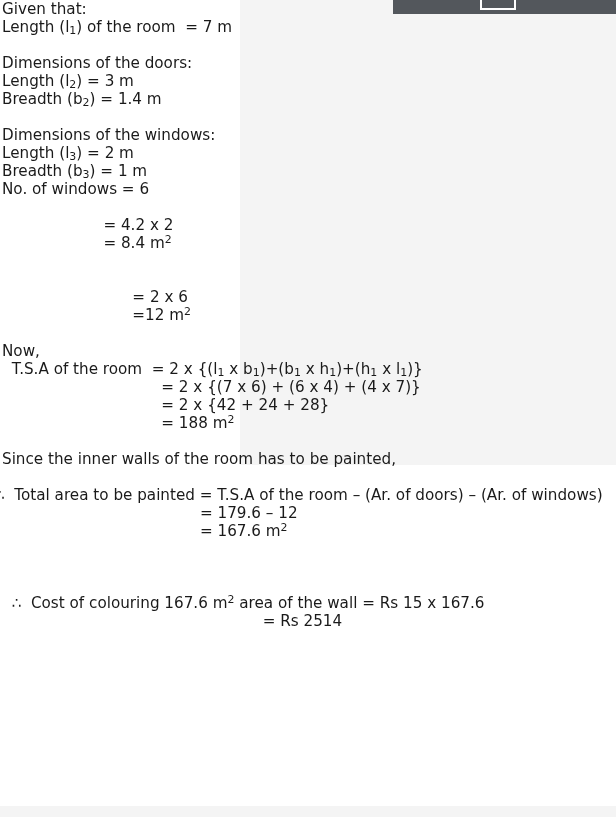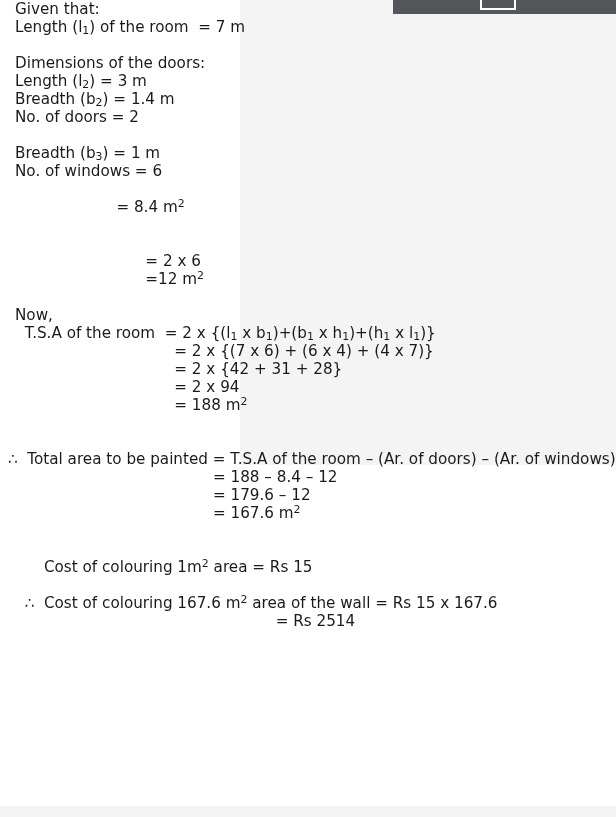--- a/index.html
+++ b/index.html
@@ -61,21 +61,21 @@
     position: absolute;
     left: 0;
     top: 0;
     width: 616px;
     z-index: 3;
     font-size: 15.2px;
     line-height: 18px;
   }
   .line {
     white-space: pre;
-    padding-left: 15px;
+    padding-left: 2px;
   }
   .blank {
     height: 18px;
   }
   .line sub {
     font-size: 0.72em;
     vertical-align: -0.22em;
     line-height: 0;
   }
   .line sup {
@@ -98,42 +98,42 @@
   <div class="toolbar-box"></div>
 </div>
 
 <div class="doc" id="doc">
     <div class="line">Given that:</div>
     <div class="line">Length (l<sub>1</sub>) of the room  = 7 m</div>
     <div class="blank"></div>
     <div class="line">Dimensions of the doors:</div>
     <div class="line">Length (l<sub>2</sub>) = 3 m</div>
     <div class="line">Breadth (b<sub>2</sub>) = 1.4 m</div>
-    <div class="line">No. of doors = 2</div>
     <div class="blank"></div>
+    <div class="line">Dimensions of the windows:</div>
+    <div class="line">Length (l<sub>3</sub>) = 2 m</div>
     <div class="line">Breadth (b<sub>3</sub>) = 1 m</div>
     <div class="line">No. of windows = 6</div>
     <div class="blank"></div>
+    <div class="line">                     = 4.2 x 2</div>
     <div class="line">                     = 8.4 m<sup>2</sup></div>
     <div class="blank"></div>
     <div class="blank"></div>
     <div class="line">                           = 2 x 6</div>
     <div class="line">                           =12 m<sup>2</sup></div>
     <div class="blank"></div>
     <div class="line">Now,</div>
     <div class="line">  T.S.A of the room  = 2 x {(l<sub>1</sub> x b<sub>1</sub>)+(b<sub>1</sub> x h<sub>1</sub>)+(h<sub>1</sub> x l<sub>1</sub>)}</div>
     <div class="line">                                 = 2 x {(7 x 6) + (6 x 4) + (4 x 7)}</div>
-    <div class="line">                                 = 2 x {42 + 31 + 28}</div>
-    <div class="line">                                 = 2 x 94</div>
+    <div class="line">                                 = 2 x {42 + 24 + 28}</div>
     <div class="line">                                 = 188 m<sup>2</sup></div>
     <div class="blank"></div>
+    <div class="line">Since the inner walls of the room has to be painted,</div>
     <div class="blank"></div>
     <div class="line clipped-left">∴  Total area to be painted = T.S.A of the room – (Ar. of doors) – (Ar. of windows)</div>
-    <div class="line">                                         = 188 – 8.4 – 12</div>
     <div class="line">                                         = 179.6 – 12</div>
     <div class="line">                                         = 167.6 m<sup>2</sup></div>
     <div class="blank"></div>
     <div class="blank"></div>
-    <div class="line">      Cost of colouring 1m<sup>2</sup> area = Rs 15</div>
     <div class="blank"></div>
     <div class="line">  ∴  Cost of colouring 167.6 m<sup>2</sup> area of the wall = Rs 15 x 167.6</div>
     <div class="line">                                                      = Rs 2514</div>
   </div>
 
 </body></html>

